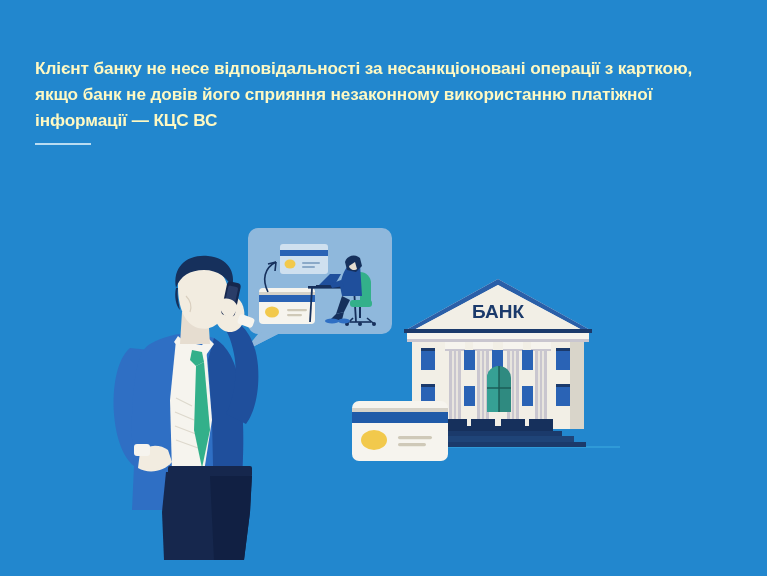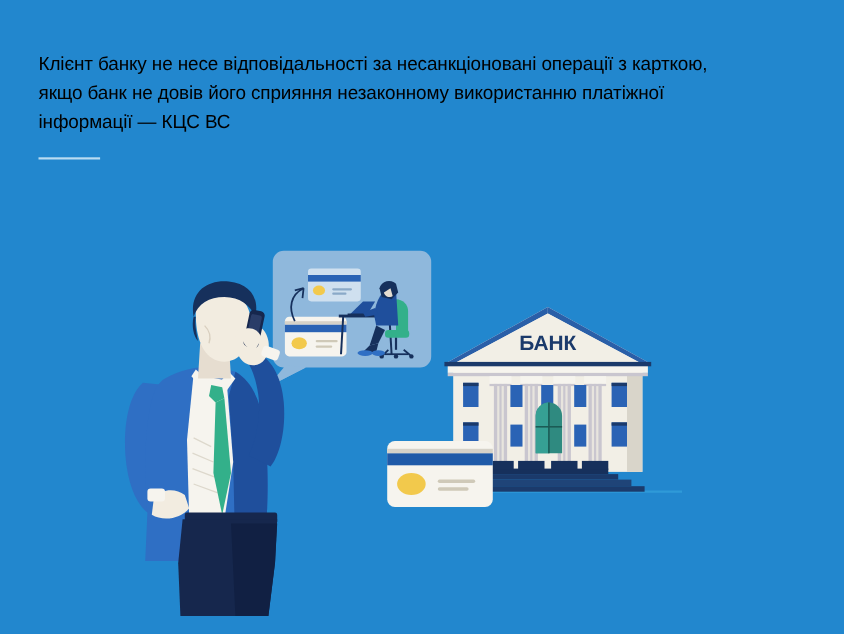--- a/index.html
+++ b/index.html
@@ -13,28 +13,29 @@
     height: 576px;
     background: #2287ce;
     overflow: hidden;
     font-family: "Liberation Sans", sans-serif;
   }
 
   
   #headline {
     position: absolute;
     left: 35px;
-    top: 45px;
+    top: 55px;
     width: 680px;
-    color: #000000;
+    color: #fef9c3;
     font-size: 17.2px;
     line-height: 26px;
     font-family: "Liberation Sans", sans-serif;
     letter-spacing: -0.1px;
     white-space: pre-line;
+    font-weight: bold;
   }
   #headline-rule {
     position: absolute;
     left: 35px;
     top: 143px;
     width: 56px;
     height: 2px;
     background: #b9dcf2;
   }
 

